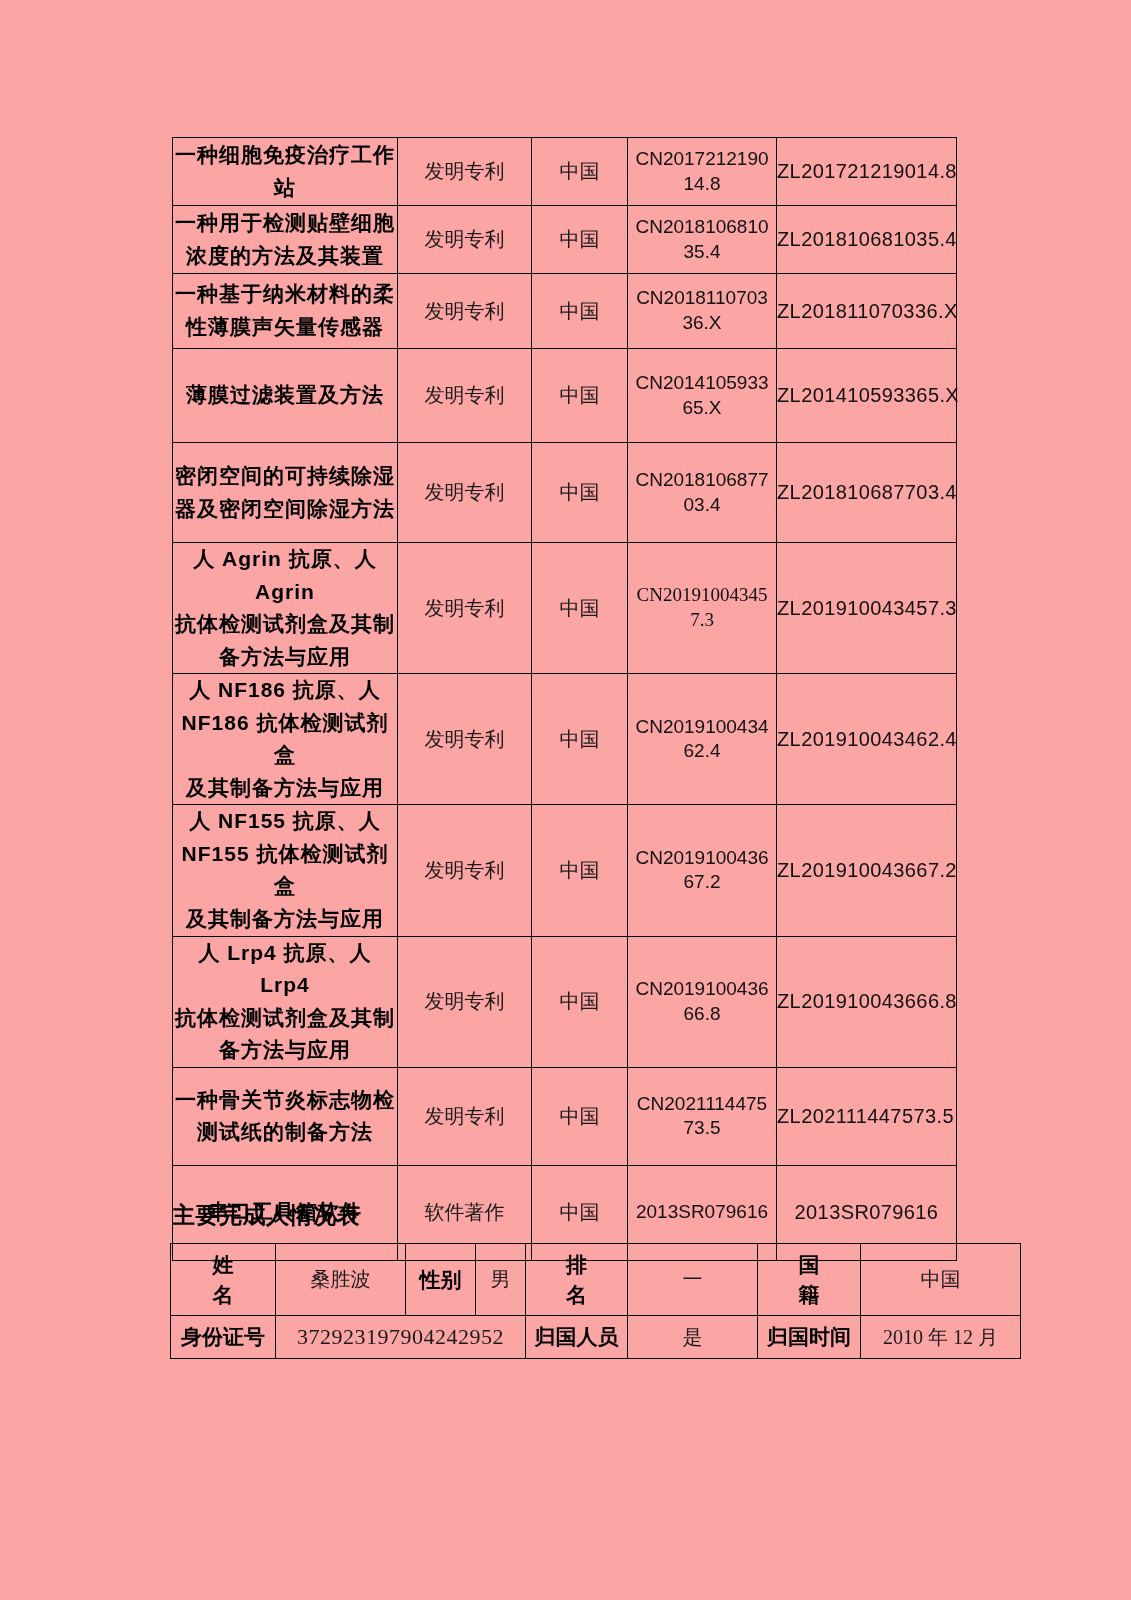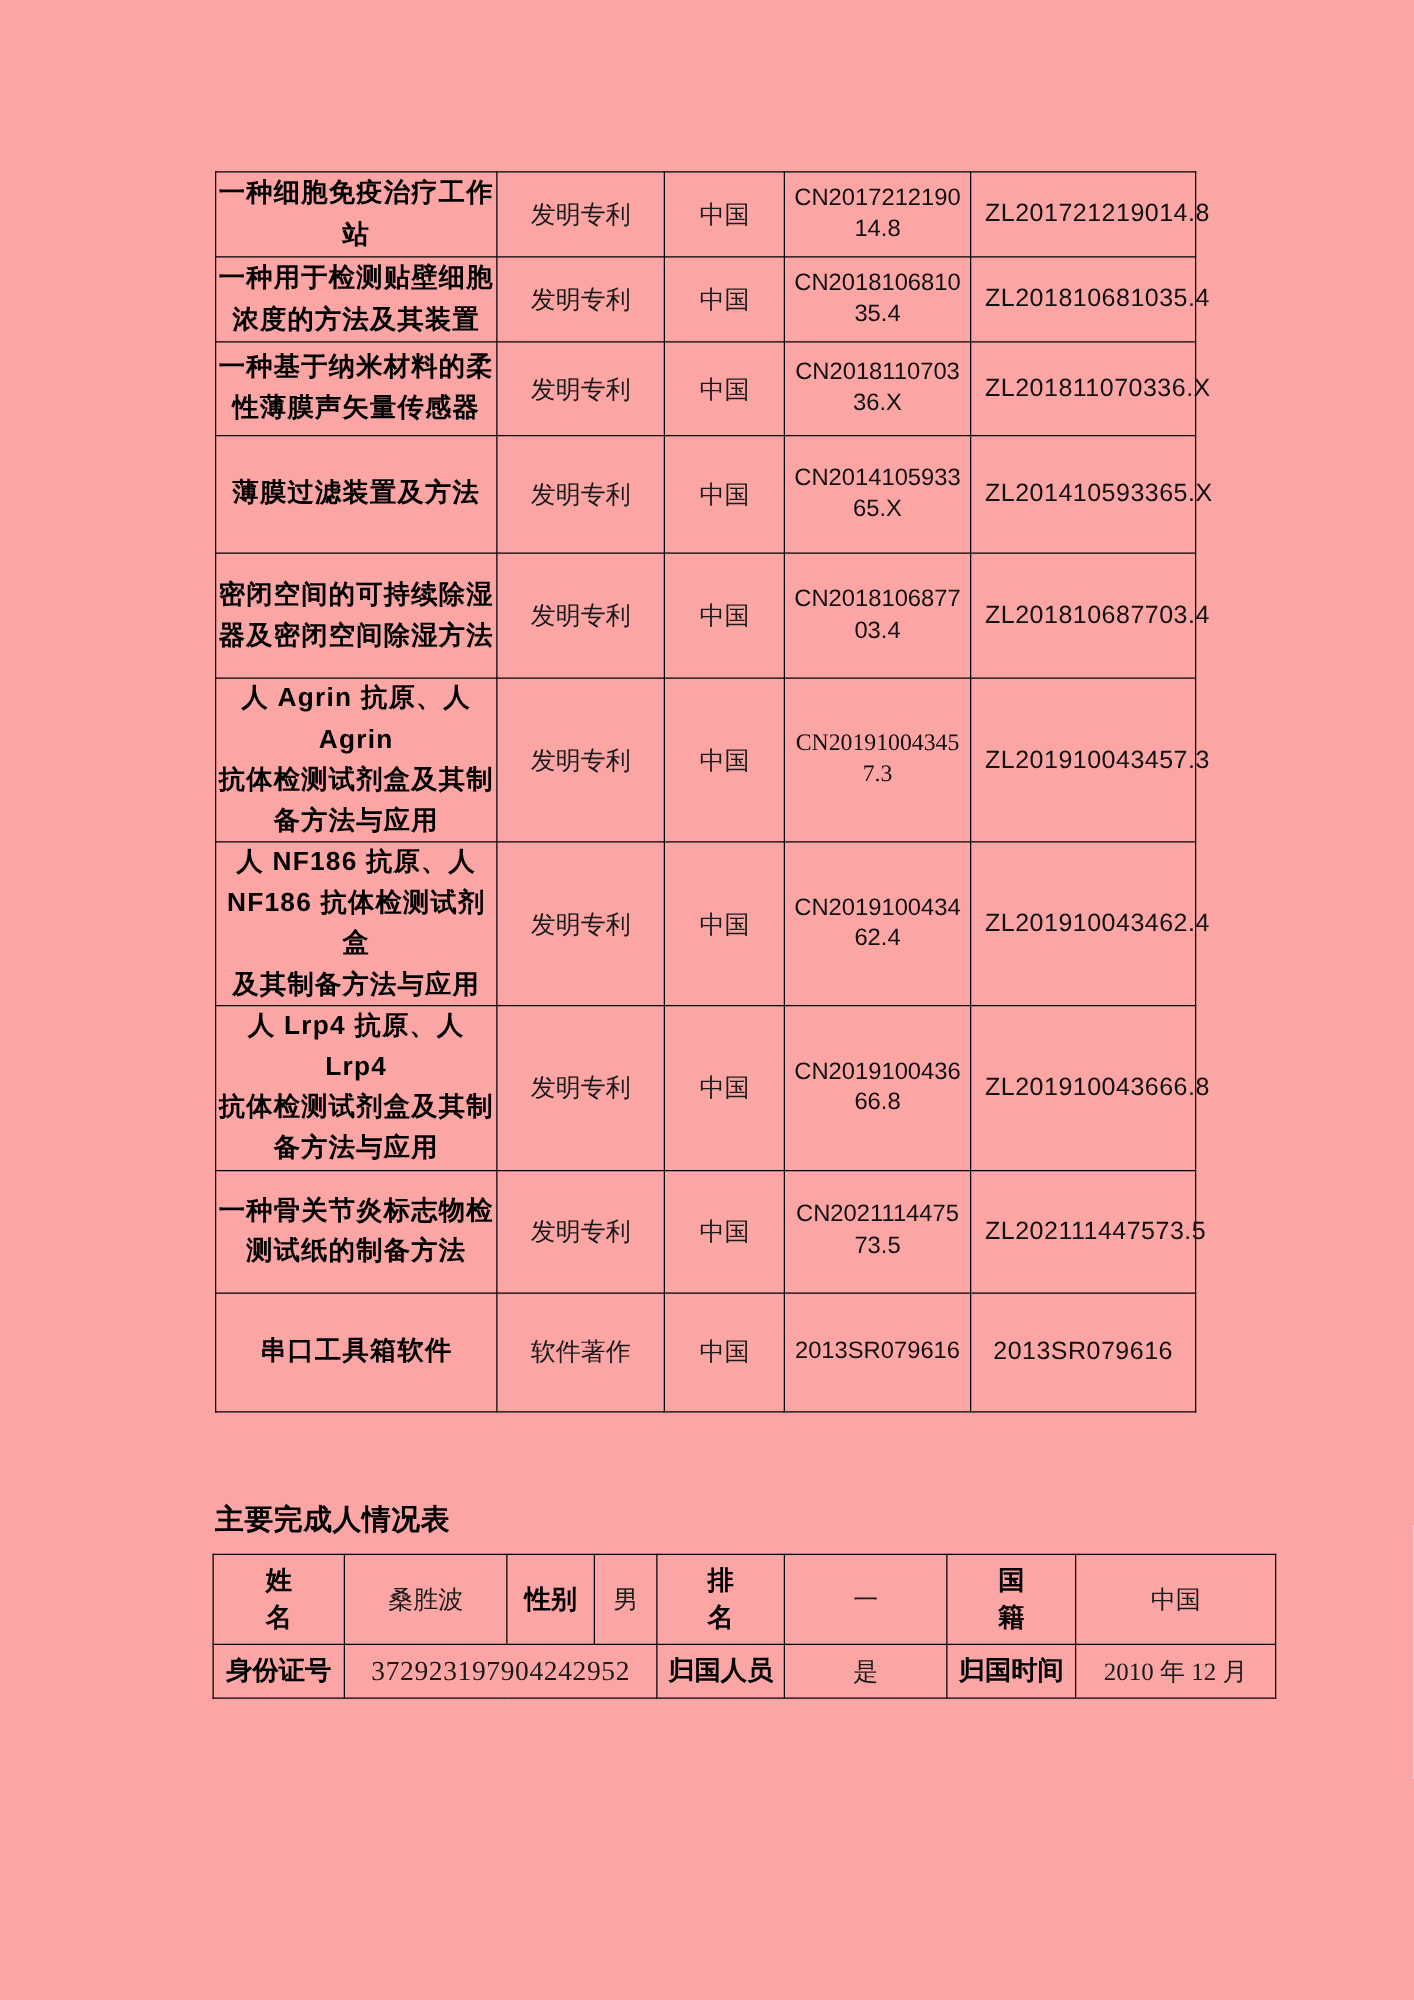--- a/index.html
+++ b/index.html
@@ -47,21 +47,21 @@
     font-size: 19px;
     line-height: 1.3;
     color: #111;
   }
   .c-appno.serif-num { font-family: "Liberation Serif", "DejaVu Serif", serif; font-size: 19px; }
   .c-grant {
     font-family: "Liberation Sans", "DejaVu Sans", sans-serif;
     font-size: 20px;
     letter-spacing: 0.4px;
     text-align: left;
-    padding-left: 11px;
+    padding-left: 0;
     color: #111;
   }
   .c-grant.centered { text-align: center; padding-left: 0; }
 
   
   #section-title {
     position: absolute;
     left: 172px;
     top: 1200px;
     font-family: "Liberation Serif", "DejaVu Serif", serif;
@@ -190,20 +190,34 @@
             <span class="line">NF186 抗体检测试剂盒</span>
             <span class="line">及其制备方法与应用</span>
           </td>
       <td class="c-type">发明专利</td>
       <td class="c-country">中国</td>
       <td class="c-appno">
             <span class="line">CN2019100434</span>
             <span class="line">62.4</span>
           </td>
       <td class="c-grant">ZL201910043462.4</td>
+    </tr>
+        <tr style="height: 103px;">
+      <td class="c-name">
+            <span class="line">人 NF155 抗原、人</span>
+            <span class="line">NF155 抗体检测试剂盒</span>
+            <span class="line">及其制备方法与应用</span>
+          </td>
+      <td class="c-type">发明专利</td>
+      <td class="c-country">中国</td>
+      <td class="c-appno">
+            <span class="line">CN2019100436</span>
+            <span class="line">67.2</span>
+          </td>
+      <td class="c-grant">ZL201910043667.2</td>
     </tr>
         <tr style="height: 102px; margin-top: 40px;">
       <td class="c-name">
             <span class="line">人 Lrp4 抗原、人 Lrp4</span>
             <span class="line">抗体检测试剂盒及其制</span>
             <span class="line">备方法与应用</span>
           </td>
       <td class="c-type">发明专利</td>
       <td class="c-country">中国</td>
       <td class="c-appno">

